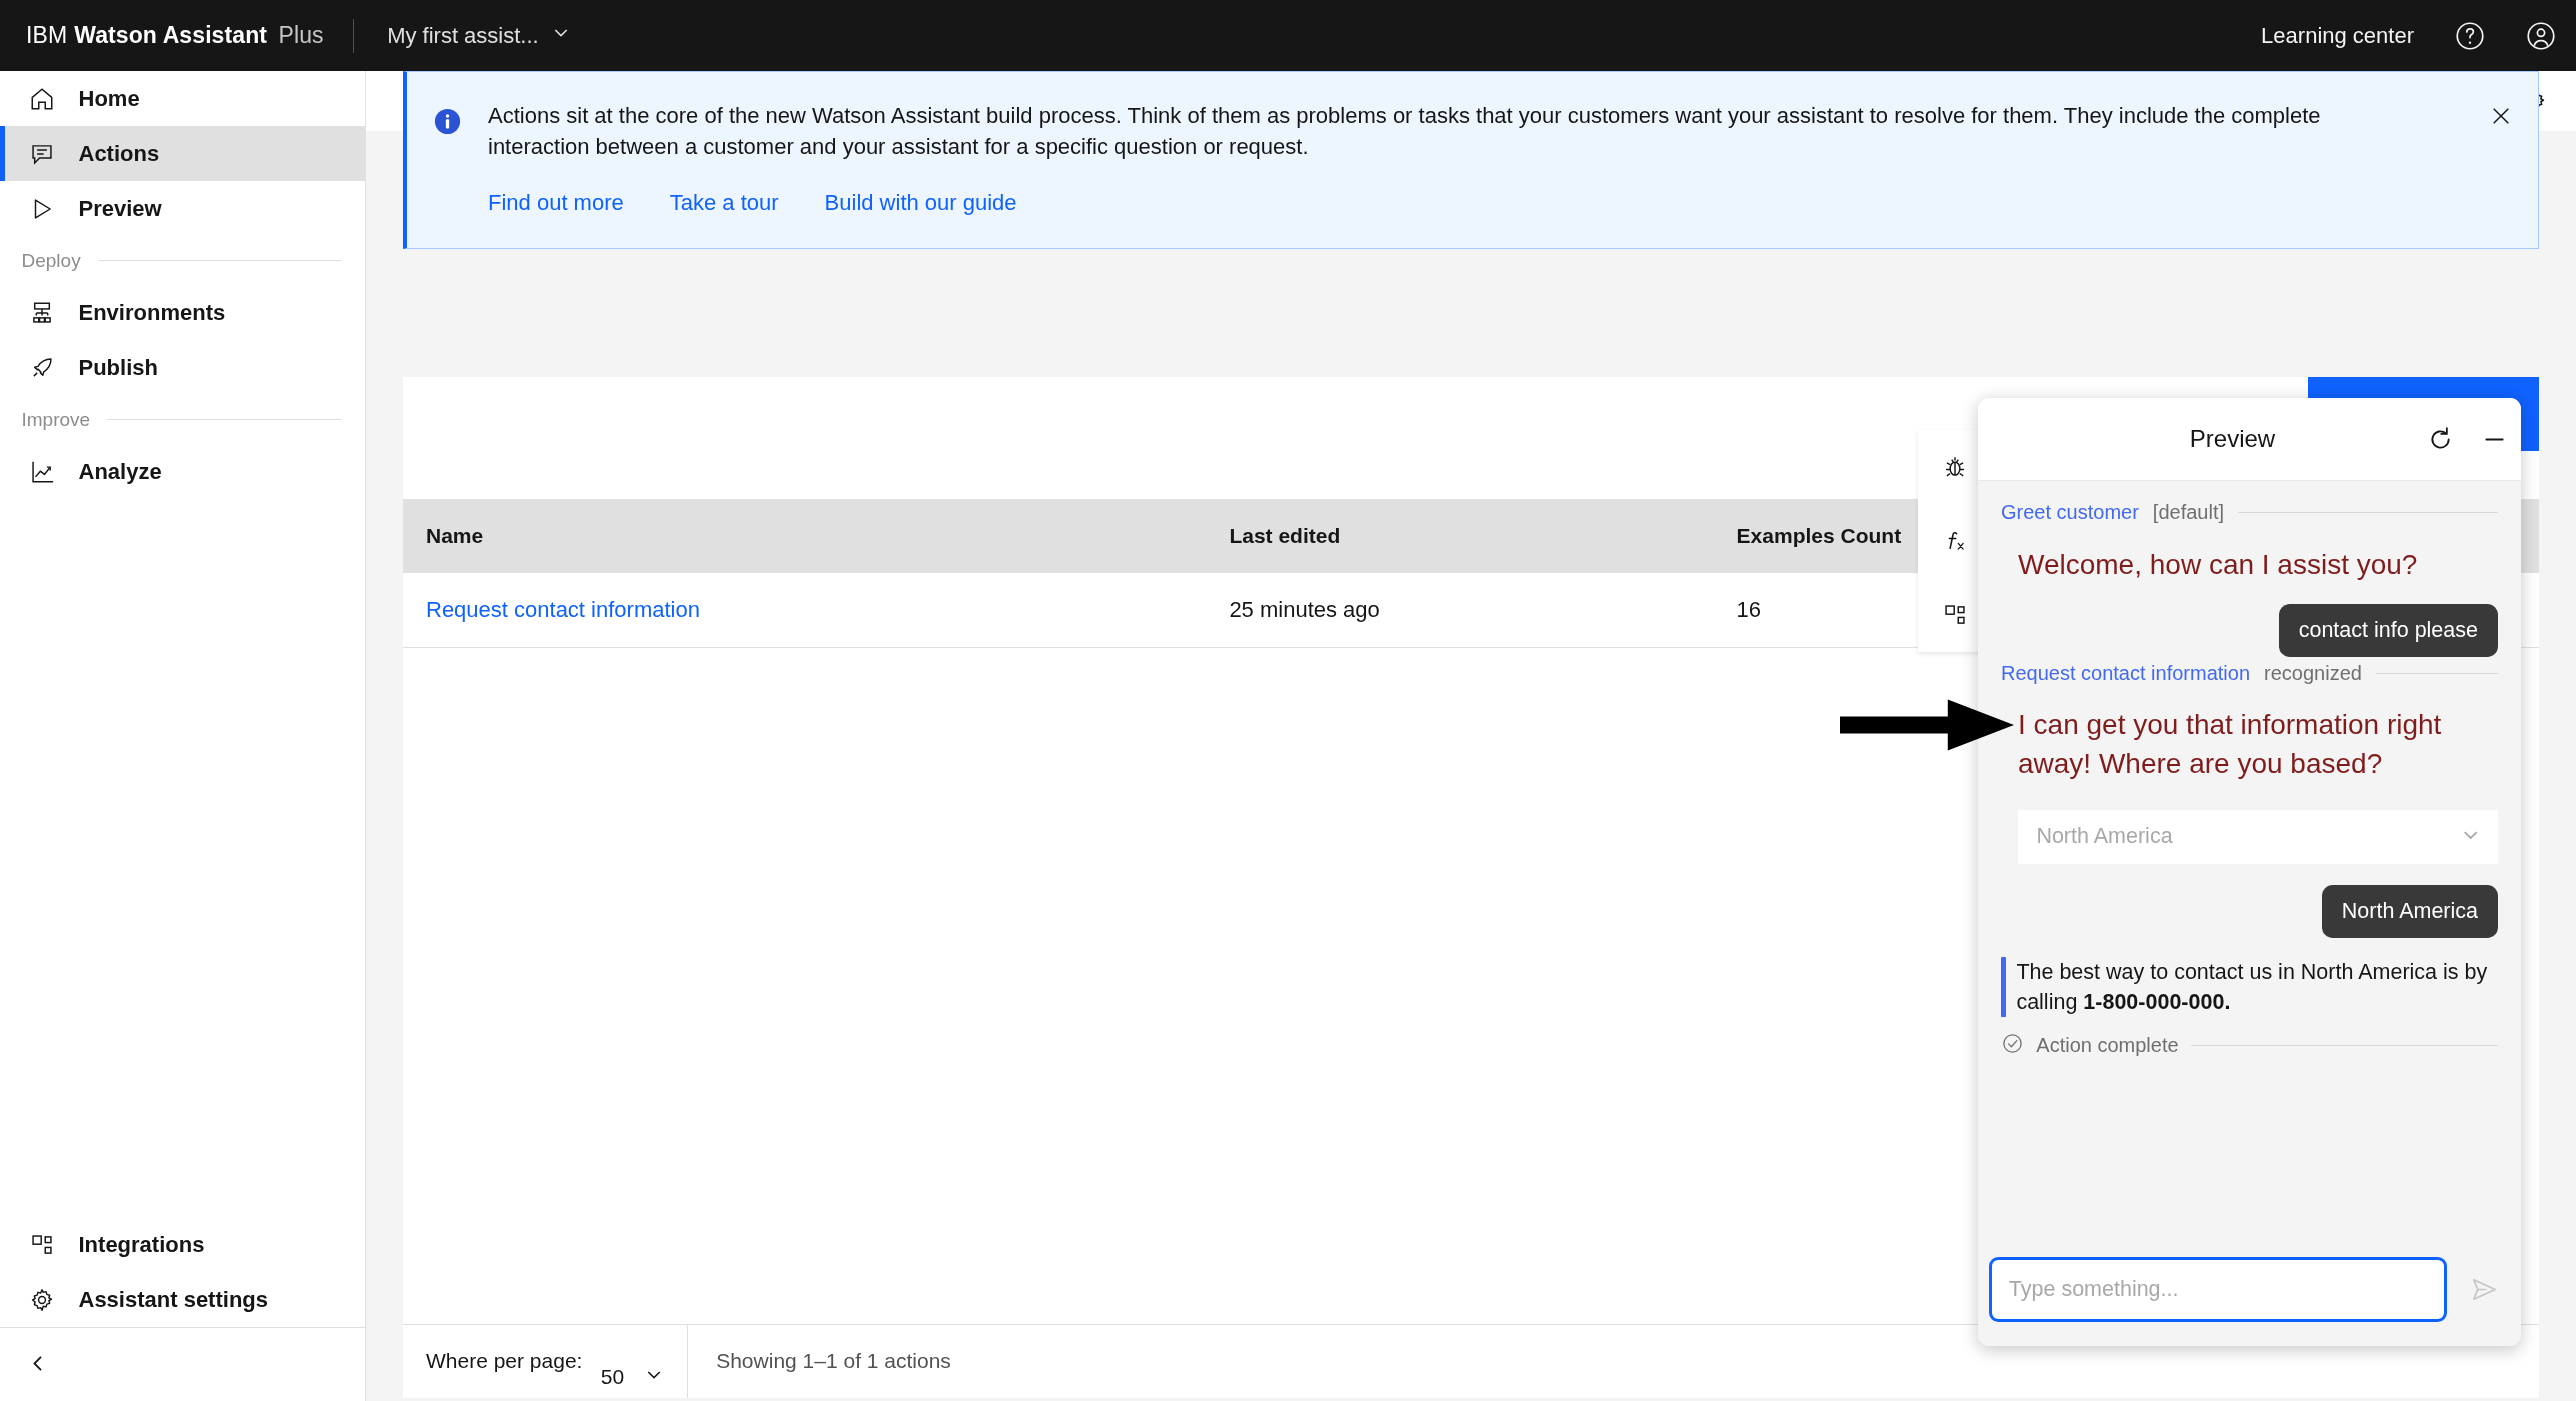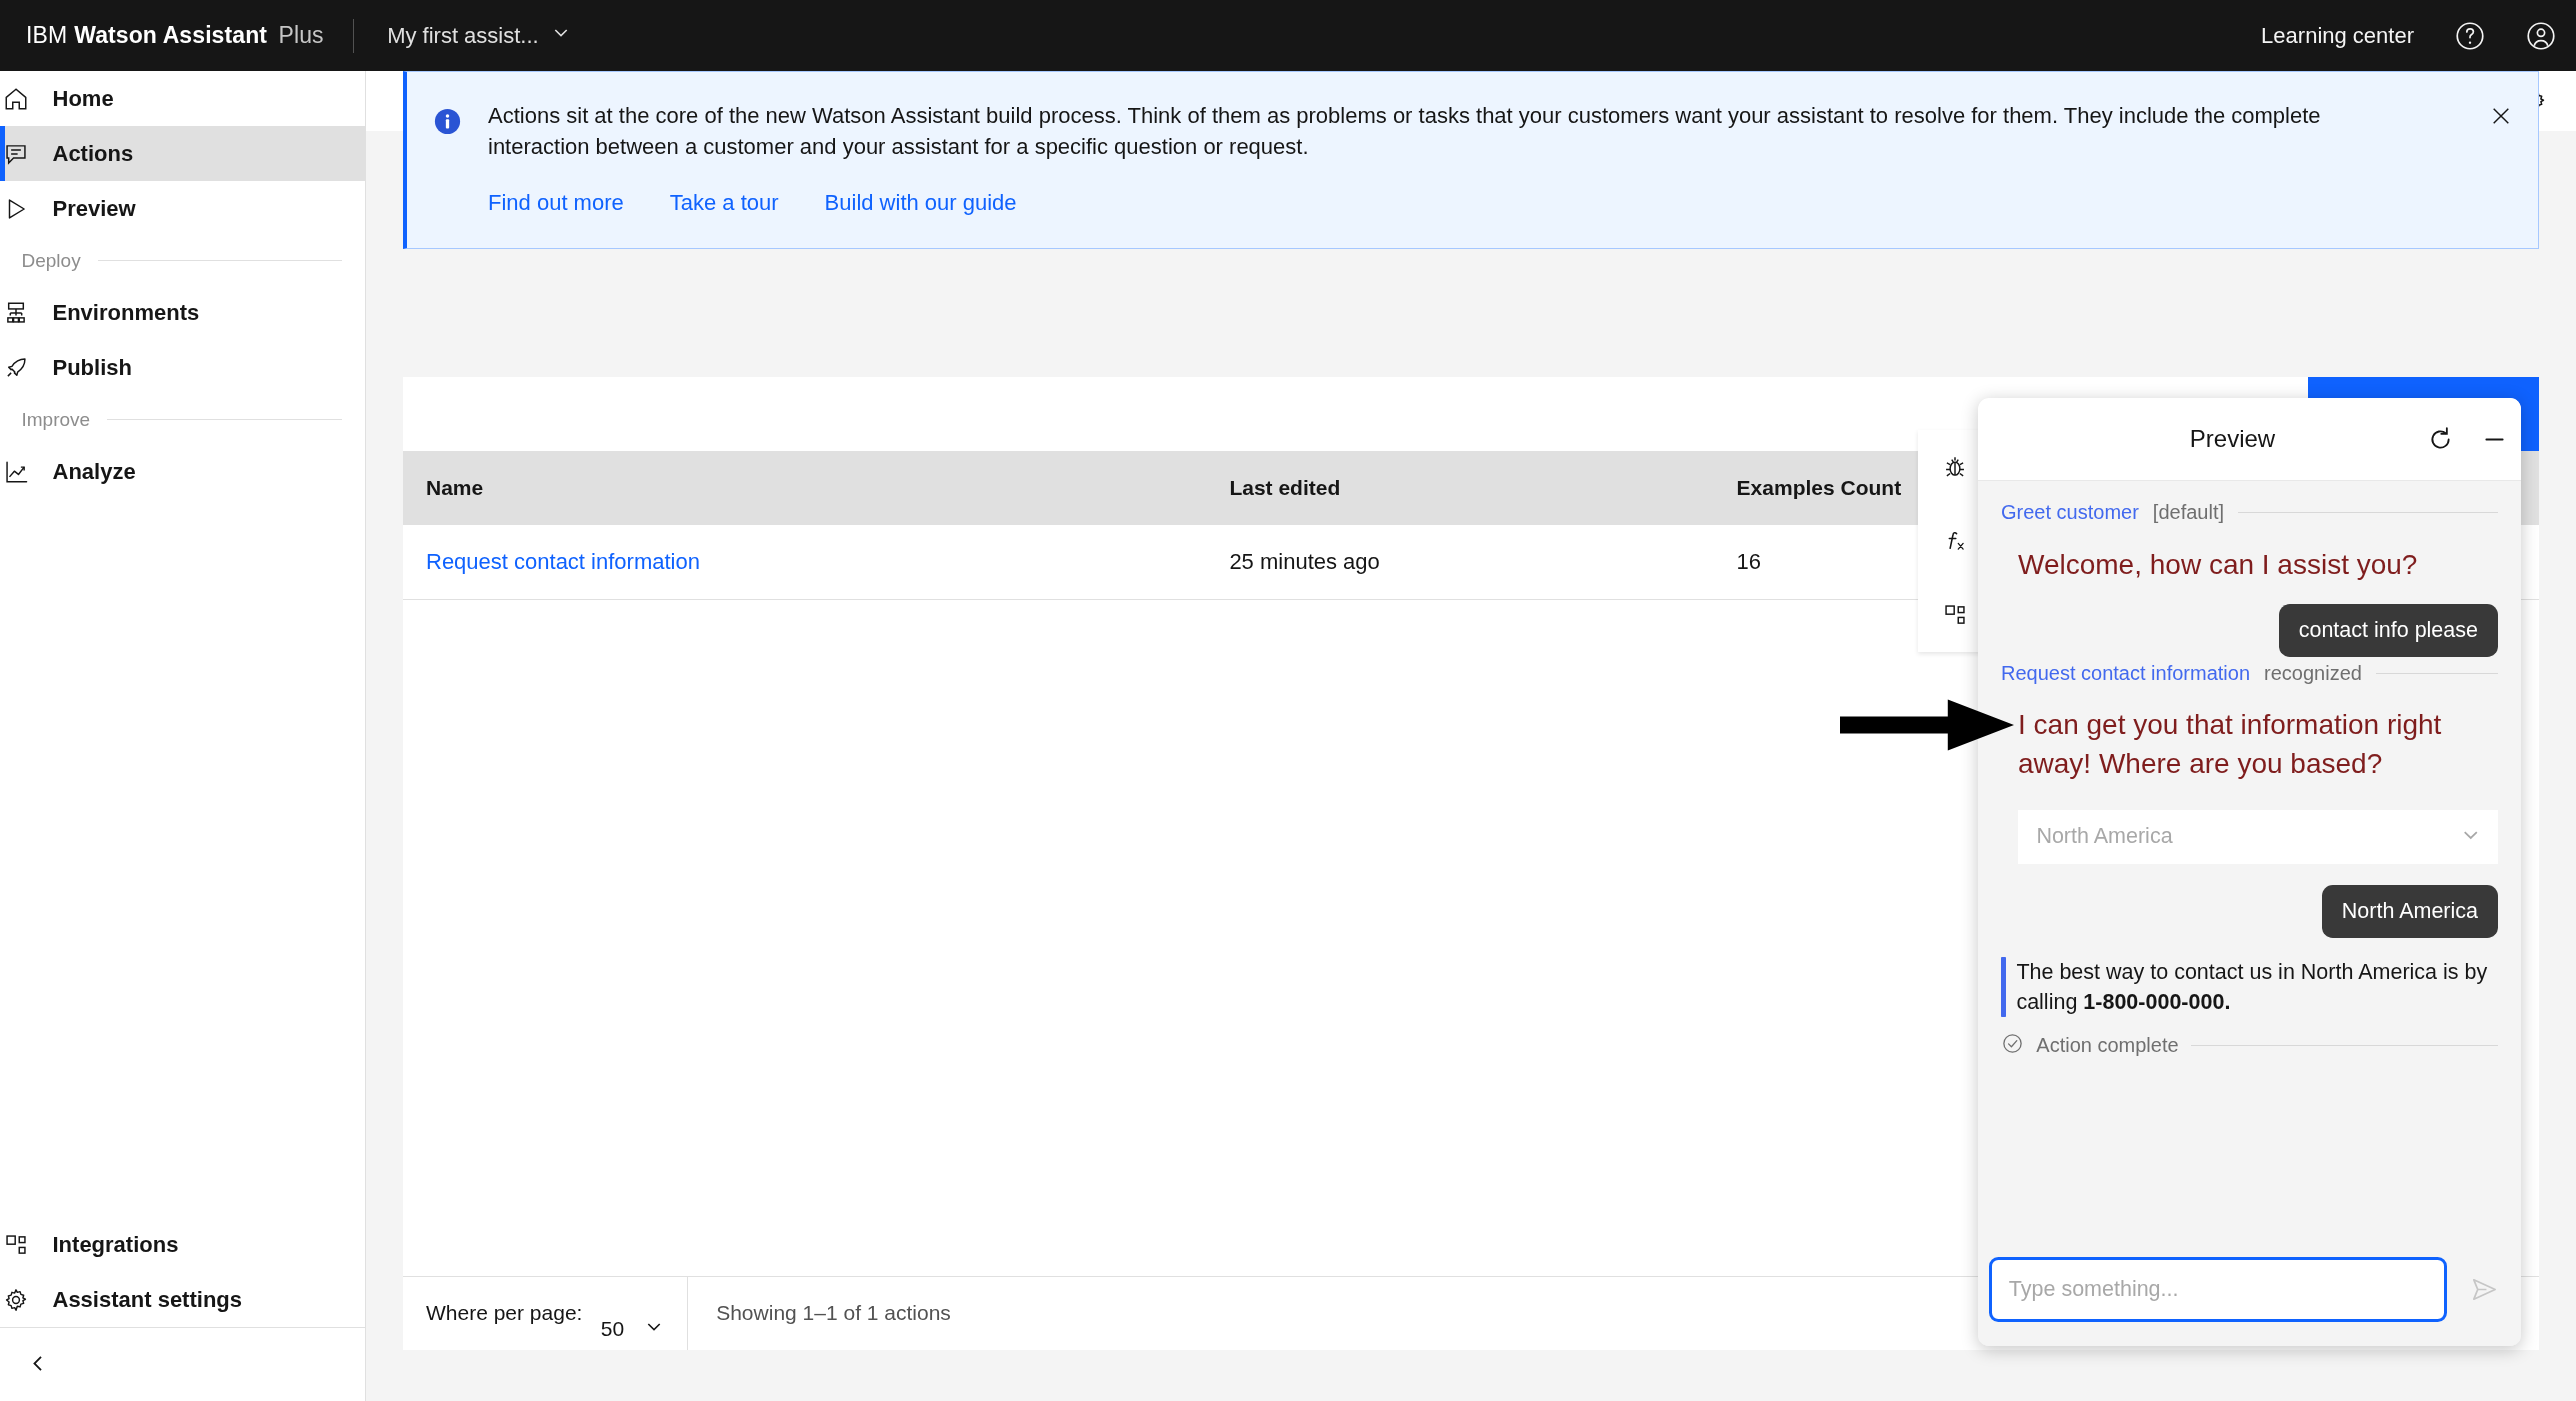--- a/index.html
+++ b/index.html
@@ -50,20 +50,21 @@
     position:absolute; top:71px; left:0;
     width: 366px; height: 1331px;
     background:#fff;
     border-right: 0.8px solid #e0e0e0;
     z-index: 50;
   }
   .nav-item {
     position:relative;
     height: 55px;
     display:flex; align-items:center;
+    padding-left: 26px;
     gap: 21.5px;
     cursor:pointer;
     font-size: 22px; font-weight: 600; color:#161616;
   }
   .nav-item.sel { background:#e0e0e0; }
   .nav-item.sel::before {
     content:''; position:absolute; left:0; top:0; bottom:0; width:4.6px; background:#0f62fe;
   }
   .nav-icon { width:31px; height:31px; display:flex; align-items:center; justify-content:center; flex:0 0 31px;}
   .nav-group {
@@ -130,21 +131,21 @@
   .table-toolbar {
     height: 74px; display:flex; align-items:center; justify-content:flex-end;
     background:#fff;
   }
   .tt-icon { width:74px; height:74px; display:flex; align-items:center; justify-content:center; cursor:pointer; }
   .new-action-btn {
     height:74px; min-width: 231px; background:#0f62fe; color:#fff;
     font-size:22px; display:flex; align-items:center; padding: 0 26px;
     cursor:pointer; border:none;
   }
-  table { width:100%; border-collapse:collapse; table-layout: fixed; }
+  table { width:100%; border-collapse:collapse; table-layout: fixed; margin-top: 48px; }
   thead th {
     background:#e0e0e0; text-align:left; font-size:21px; font-weight:600; color:#161616;
     height: 74px; padding: 0 0 0 23px;
   }
   tbody td {
     height: 74px; font-size: 22px; color:#161616; padding: 0 0 0 23px;
     border-bottom: 0.8px solid #e0e0e0; background:#fff;
   }
   tbody td a { color:#0f62fe; text-decoration:none; cursor:pointer; }
   .table-body-fill { height: 676px; background:#fff; }

